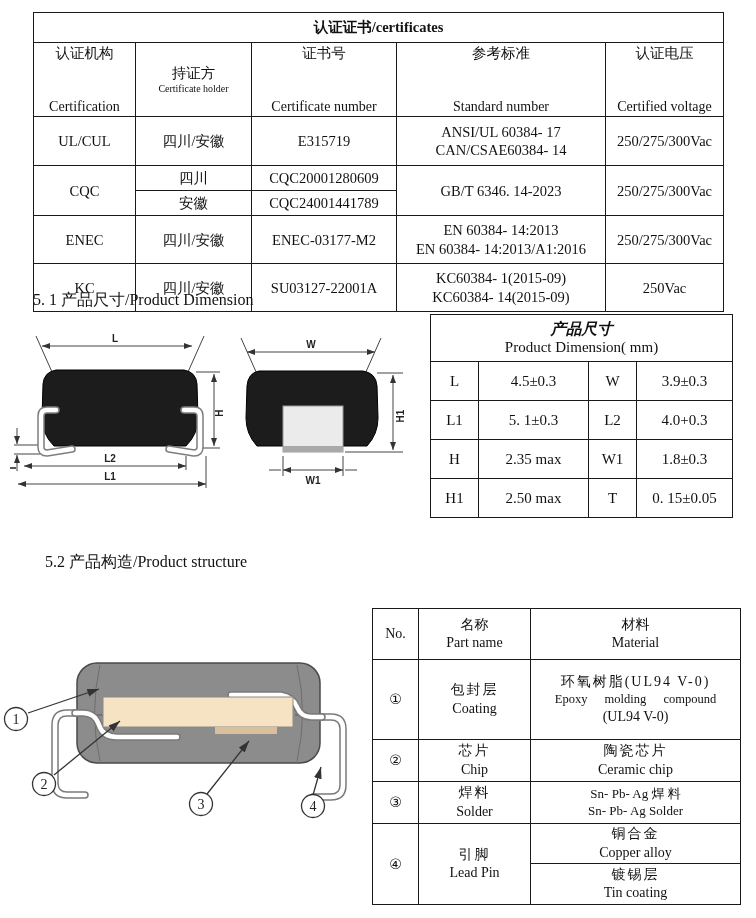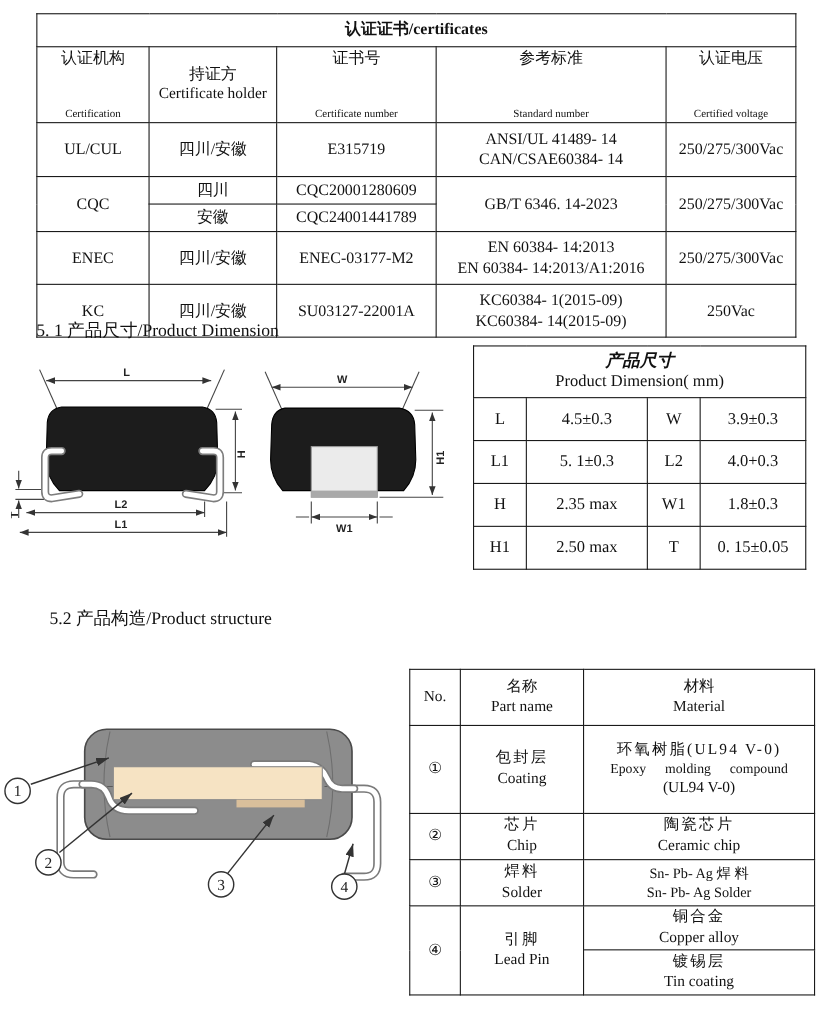--- a/index.html
+++ b/index.html
@@ -6,22 +6,22 @@
   .page{position:relative;width:756px;height:918px;background:#fff;overflow:hidden;
         font-family:"Liberation Serif","DejaVu Serif",serif;color:#111;}
   table{border-collapse:collapse;table-layout:fixed;}
   td{border:1.6px solid #1a1a1a;text-align:center;vertical-align:middle;padding:1px 2px;}
 
   
   .cert-table{position:absolute;left:33px;top:12px;width:690px;}
   .cert-table td{font-size:14.5px;line-height:1.28;}
   .cert-title{font-weight:bold;font-size:17px;height:27px;margin-top:37px;}
   .cert-head td{height:42px;}
-  .cert-head .en{font-size:10px;margin-top:35px;}
-  .cert-head .en-sm{font-size:14px;}
+  .cert-head .en{font-size:14px;margin-top:35px;}
+  .cert-head .en-sm{font-size:10px;}
   .row-ul td{height:46px;}
   .row-cqc td{height:22px;}
   .row-enec td{height:45px;}
   .row-kc td{height:45px;}
 
   
   .h5{position:absolute;left:33px;top:264px;font-size:17px;font-weight:bold;}
   .h51{position:absolute;left:33px;top:290px;font-size:16px;}
   .h52{position:absolute;left:45px;top:552px;font-size:16px;font-family:Liberation Serif, serif;}
 
@@ -83,21 +83,21 @@
       <td>
             <div>认证电压</div>
             <div class="en">Certified voltage</div>
           </td>
     </tr>
     <tr class="row-ul">
       <td>UL/CUL</td>
       <td>四川/安徽</td>
       <td>E315719</td>
       <td>
-            <div>ANSI/UL 41489- 14</div>
+            <div>ANSI/UL 60384- 17</div>
             <div>CAN/CSAE60384- 14</div>
           </td>
       <td>250/275/300Vac</td>
     </tr>
     <tr class="row-cqc">
       <td rowspan="2">CQC</td>
       <td>四川</td>
       <td>CQC20001280609</td>
       <td rowspan="2">GB/T 6346. 14-2023</td>
       <td rowspan="2">250/275/300Vac</td>

